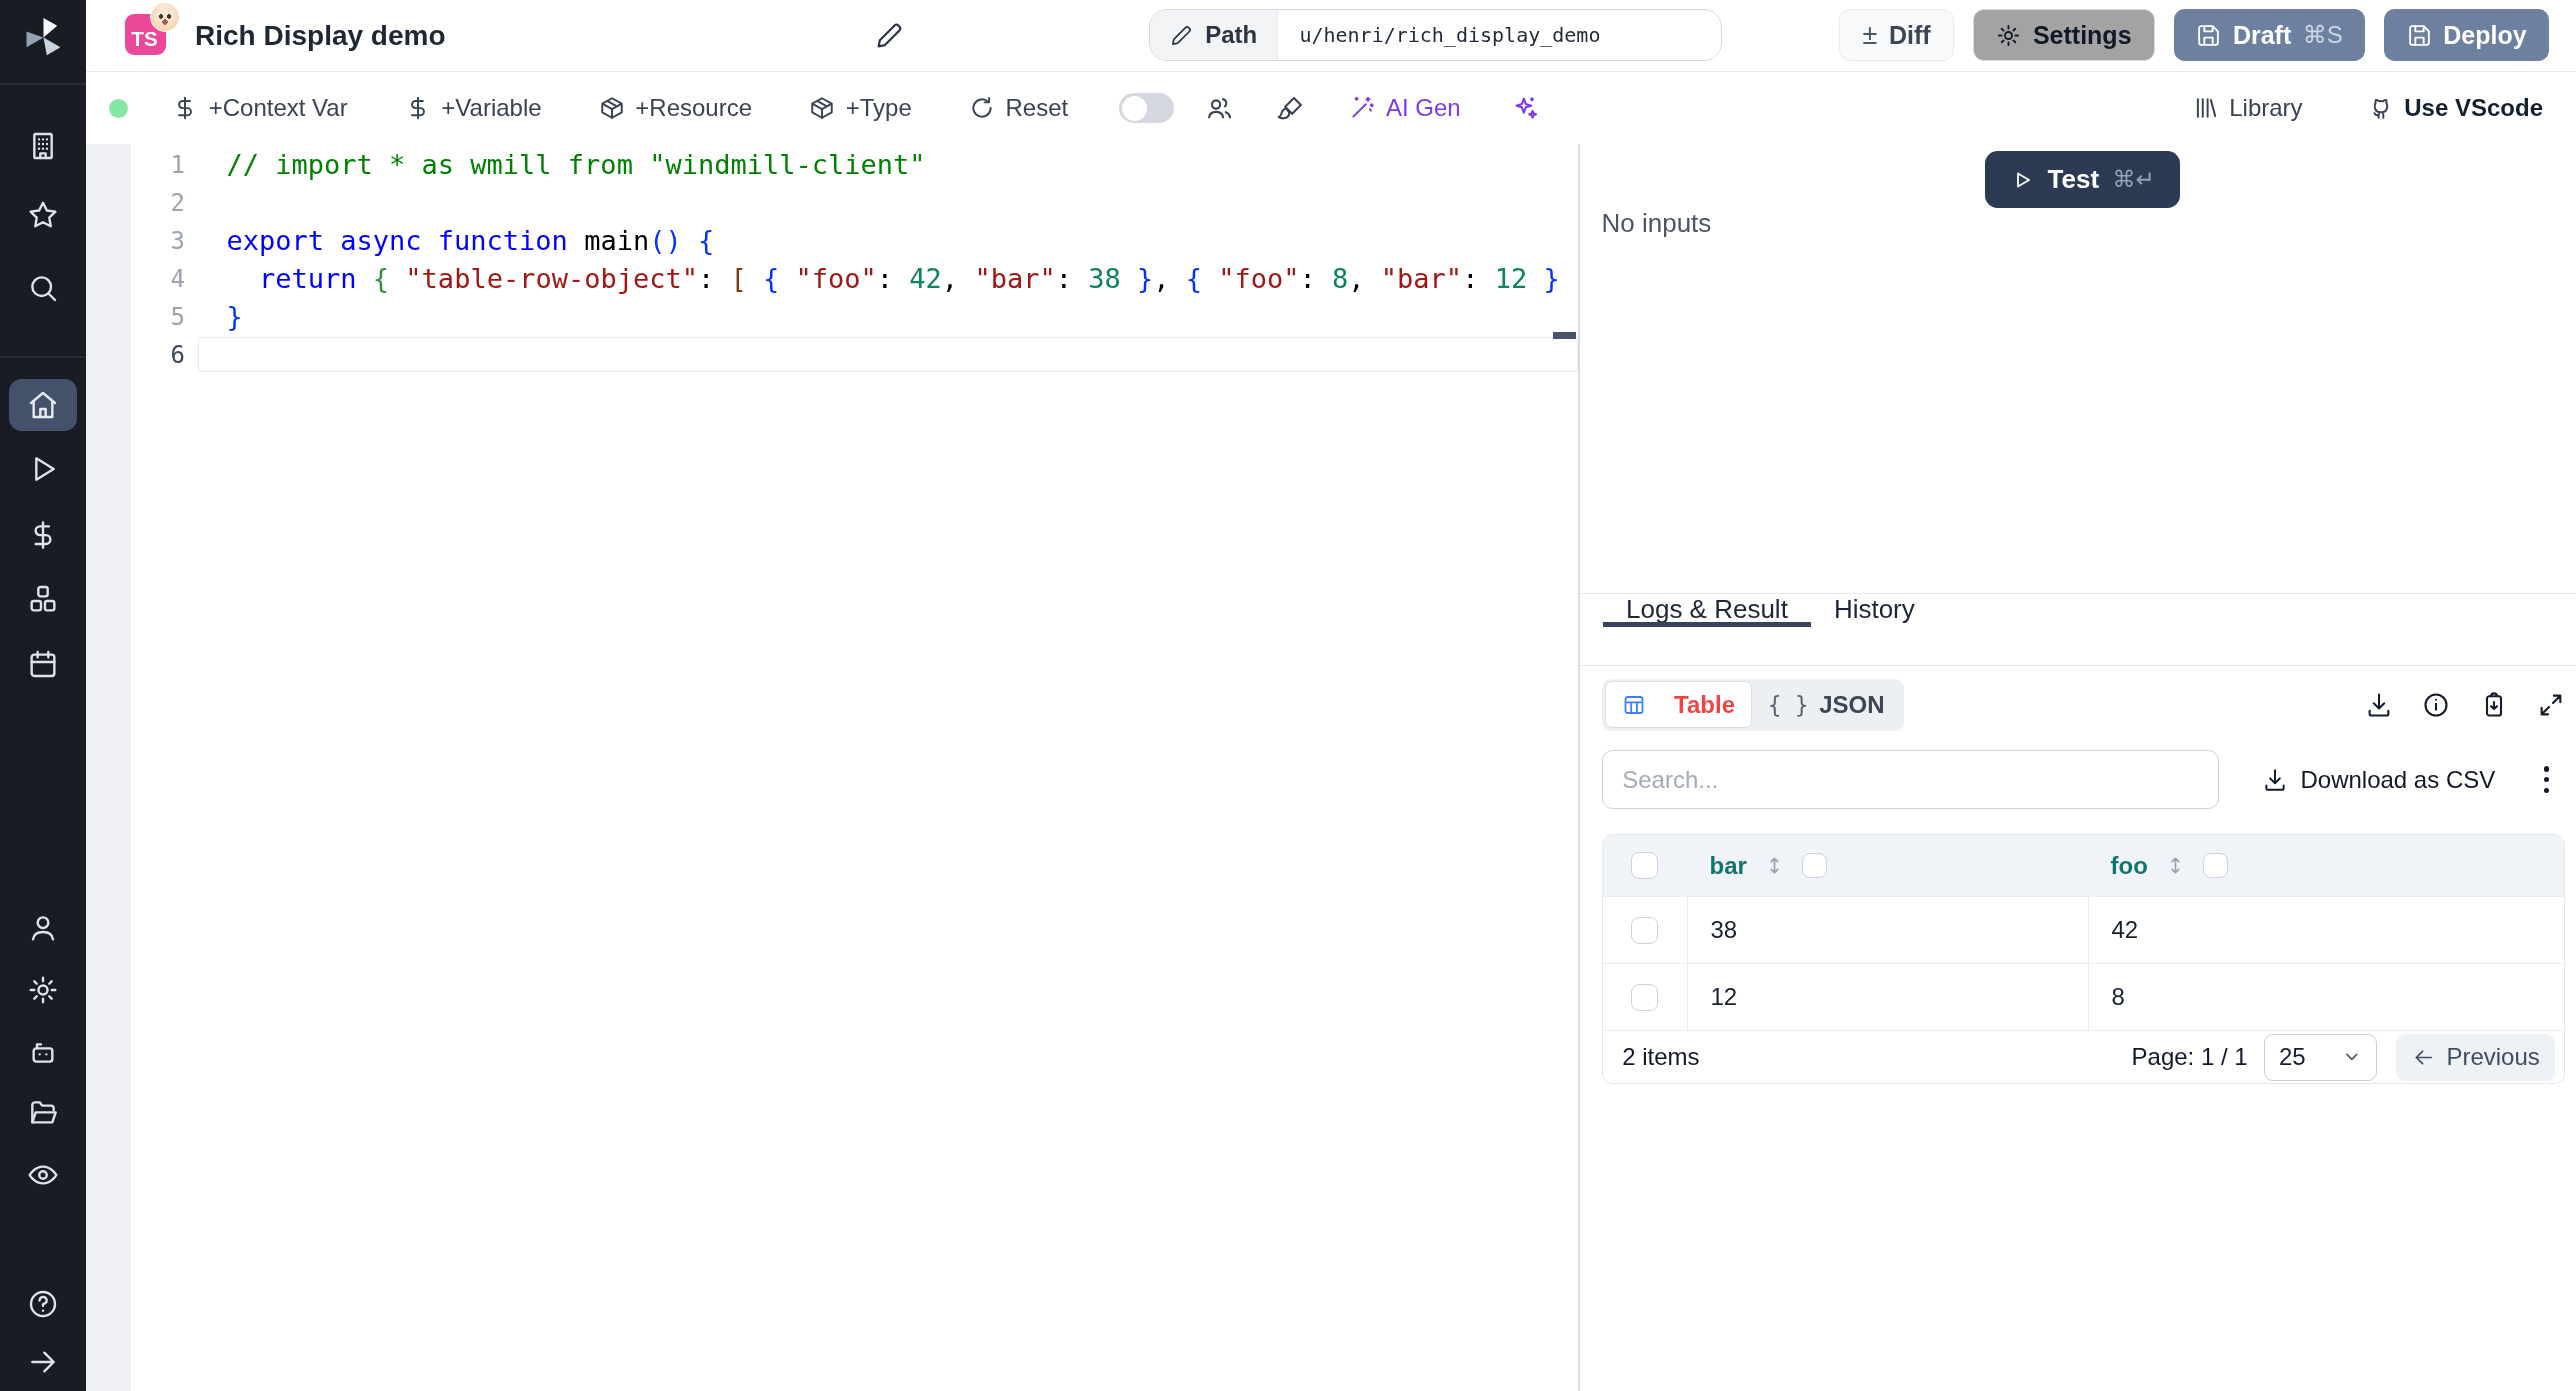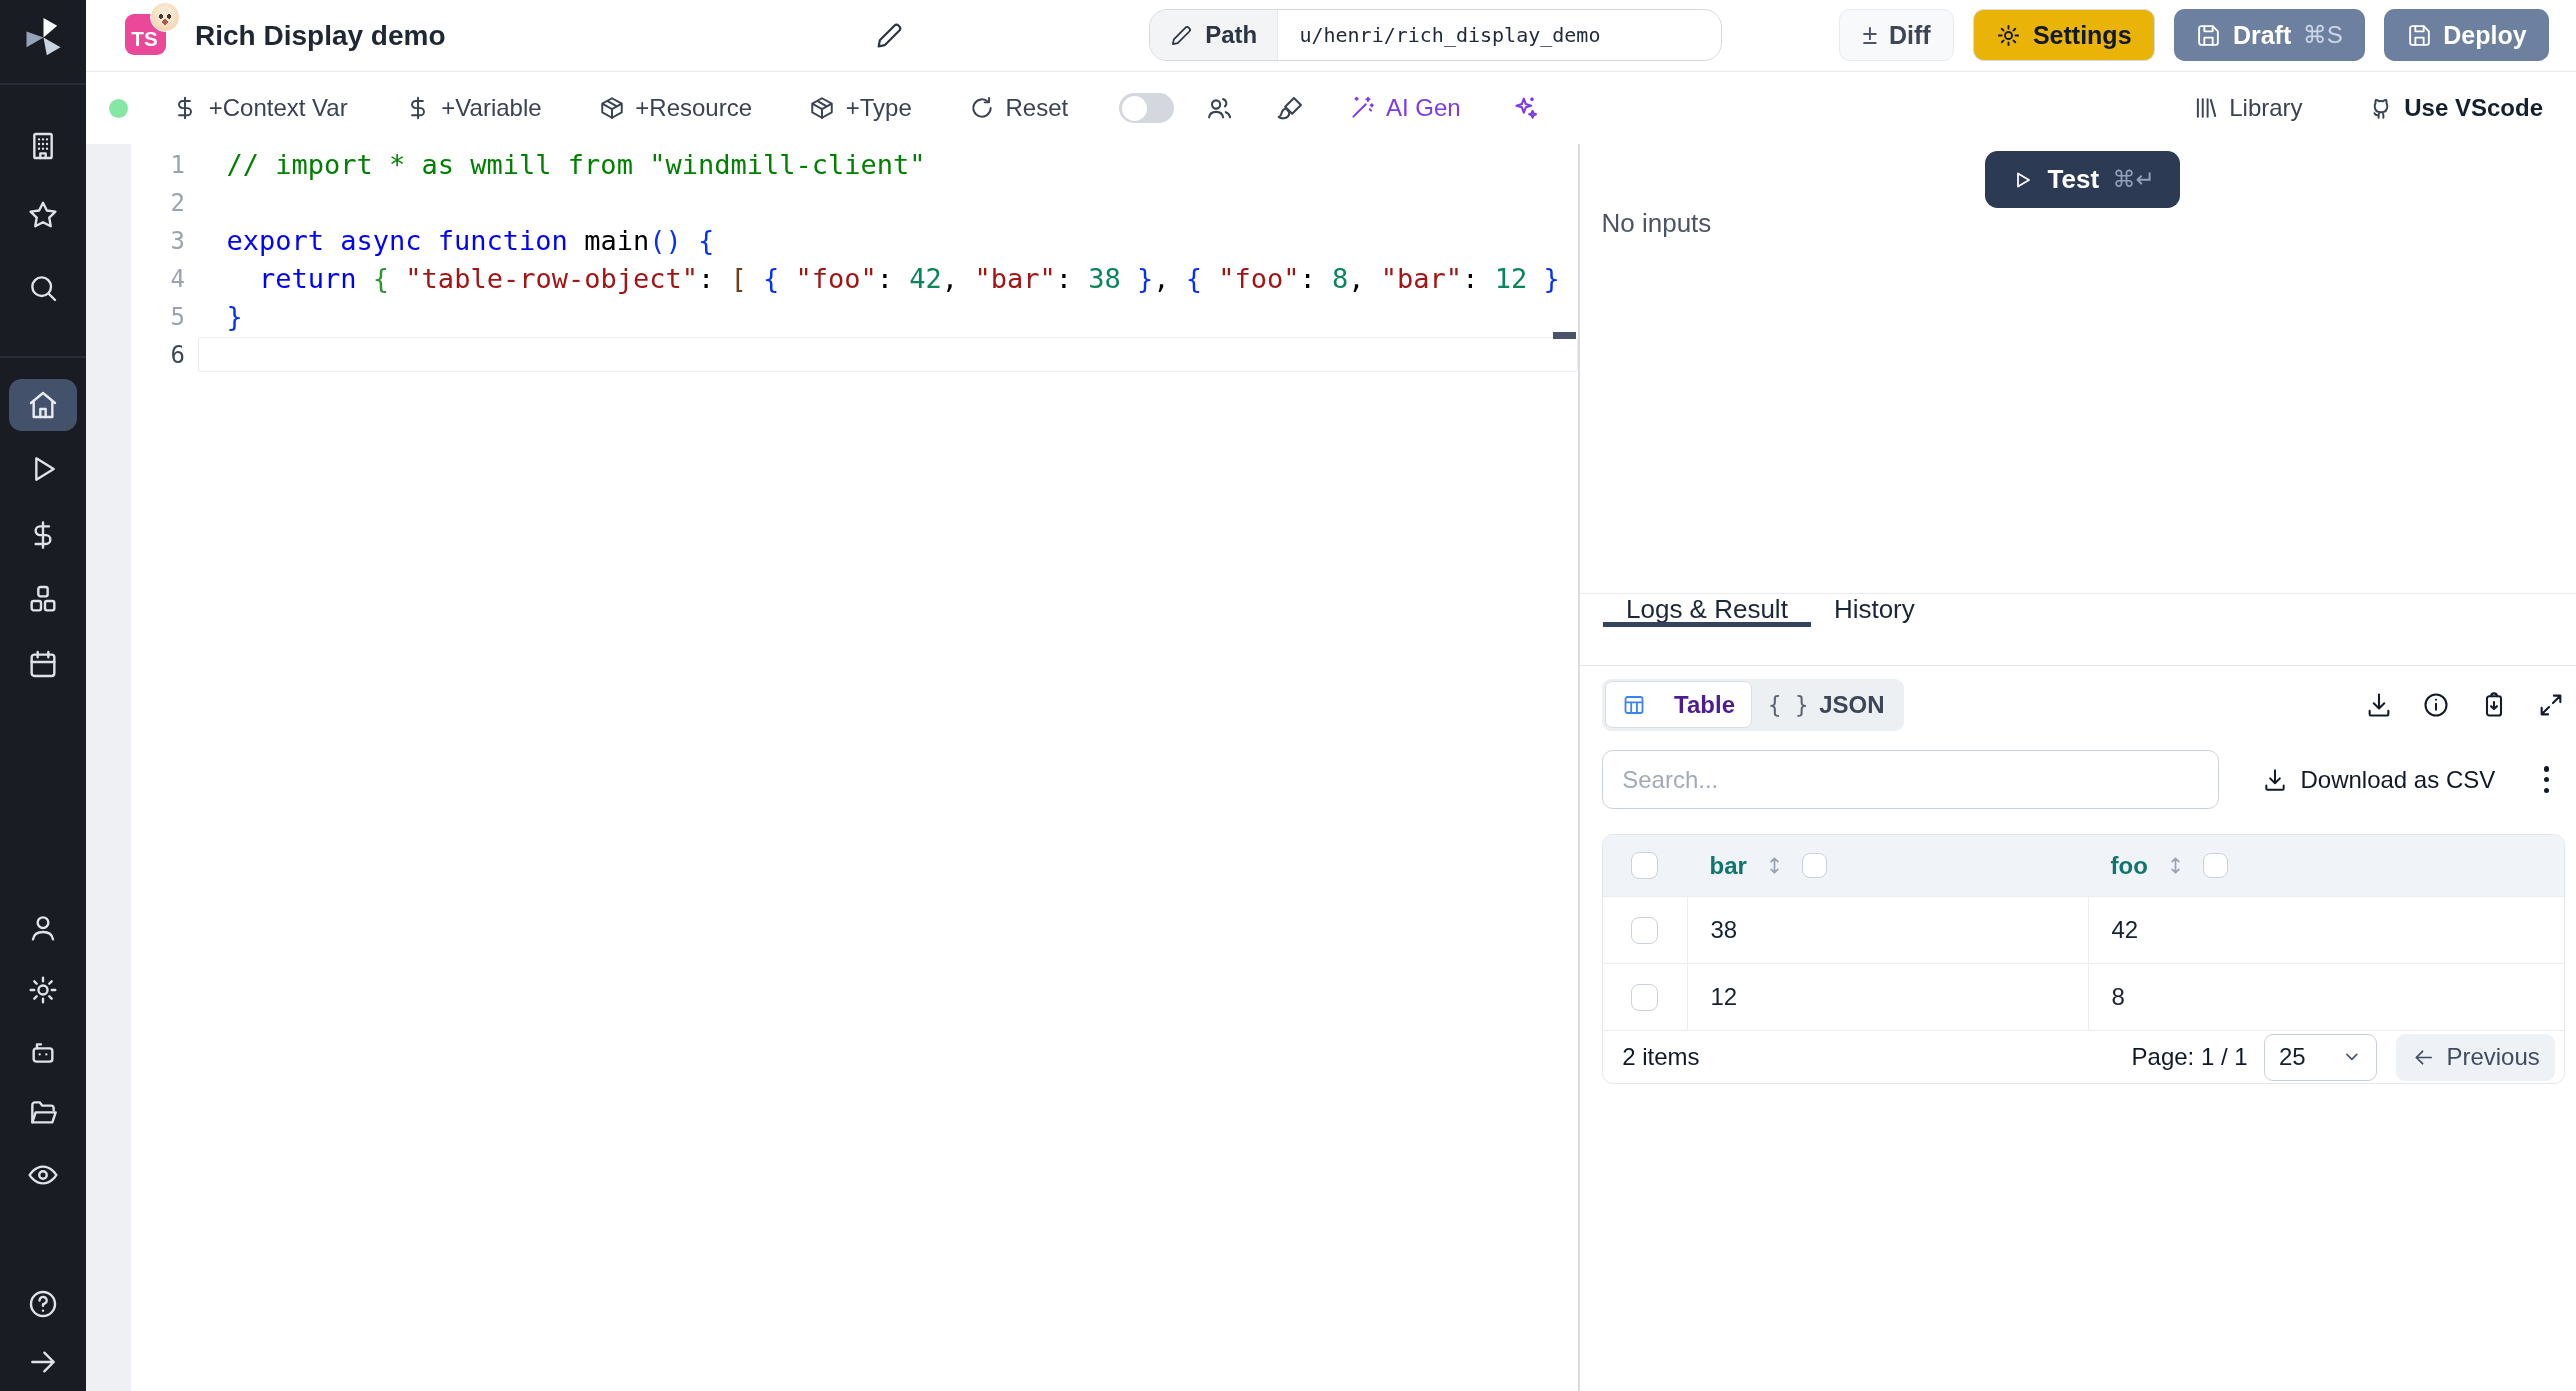--- a/index.html
+++ b/index.html
@@ -29,21 +29,21 @@
   .edit-pencil{position:absolute;left:789px;top:20.6px;width:29px;height:29px;color:#2b3442;}
   .path-ctl{position:absolute;left:1063px;top:9px;height:52px;border:1.8px solid #d4d9e0;border-radius:18px;display:flex;overflow:hidden;box-sizing:border-box;width:573px;}
   .path-left{background:#f2f4f6;display:flex;align-items:center;gap:12.5px;padding:0 19.7px;font-size:24px;font-weight:600;color:#2b3442;border-right:0.9px solid #e5e8ec;}
   .path-left svg{width:23px;height:23px;}
   .path-value{background:#fff;display:flex;align-items:center;padding:0 21.5px;font-family:"DejaVu Sans Mono",monospace;font-size:20px;color:#1f2937;white-space:nowrap;}
   .header-actions{position:absolute;right:27px;top:9px;display:flex;gap:19px;}
   .btn{height:52px;border-radius:10.7px;display:flex;align-items:center;gap:11.6px;font-size:25px;font-weight:600;padding:0 22.4px;box-sizing:border-box;white-space:nowrap;}
   .btn svg{width:25px;height:25px;}
   .btn-diff{background:#f8f9fb;border:1.8px solid #e7eaee;color:#3c4656;}
   .diff-glyph{font-size:27px;font-weight:500;color:#4a5568;}
-  .btn-settings{background:#eab308;border:1.8px solid #d6dbe2;color:#111827;}
+  .btn-settings{background:#a3a3a3;border:1.8px solid #d6dbe2;color:#111827;}
   .btn-draft,.btn-deploy{background:#6e80a0;color:#fff;border:none;}
   .draft-shortcut{color:#ccd6e6;font-weight:500;font-size:24px;}
 
   
   .toolbar{height:72px;border-bottom:0.9px solid #e3e6ea;display:flex;align-items:center;padding:0 27px 0 23px;background:#fff;}
   .tb-dot{width:19px;height:19px;border-radius:50%;background:#85e7a4;margin-right:38px;flex:none;}
   .tb-item{display:flex;align-items:center;gap:10.7px;font-size:24px;color:#3a4352;margin-right:45px;white-space:nowrap;}
   .tb-item svg{width:26px;height:26px;color:#3a4352;}
   .tb-toggle{width:55px;height:30px;border-radius:15px;background:#d4d8de;position:relative;margin-right:25px;flex:none;}
   .tb-toggle .knob{position:absolute;left:2.7px;top:2.7px;width:25px;height:25px;border-radius:50%;background:#fff;}
@@ -80,21 +80,21 @@
   .no-inputs{position:absolute;left:21.5px;top:64px;font-size:26px;color:#4b5563;}
 
   .result-tabs{height:71px;border-top:1.8px solid #e7eaee;border-bottom:1.8px solid #e2e5ea;display:flex;align-items:flex-start;padding-left:23px;flex:none;}
   .tab{display:flex;align-items:center;padding:0 23px;font-size:26px;color:#1c2636;position:relative;}
   .tab.active::after{content:"";position:absolute;left:0;right:0;bottom:-1.8px;height:4.5px;background:#36435c;}
   .result-content{padding:7.2px 10.7px 0 21.5px;flex:1;}
 
   .view-row{display:flex;align-items:center;justify-content:space-between;margin-top:5.4px;}
   .segmented{display:flex;align-items:center;background:#edf0f3;border-radius:9px;padding:3.6px;height:52px;box-sizing:border-box;}
   .seg{display:flex;align-items:center;gap:10.7px;padding:0 16px;height:45px;border-radius:7.2px;font-size:24px;font-weight:600;color:#3c4656;}
-  .seg.active{background:#fff;border:0.9px solid #d9dde2;color:#4c1d95;gap:28px;}
+  .seg.active{background:#fff;border:0.9px solid #d9dde2;color:#ef4444;gap:28px;}
   .seg svg{width:24px;height:24px;}
   .seg .tbl-ic{color:#3b82f6;}
   .json-glyph{font-family:"DejaVu Sans Mono",monospace;font-size:22.4px;color:#5b6472;font-weight:400;}
   .result-icons{display:flex;align-items:center;gap:29.5px;color:#141c2b;}
   .result-icons svg{width:28px;height:28px;}
 
   .search-row{margin-top:19.7px;display:flex;align-items:center;}
   .search-input{width:617px;height:59px;border:1.8px solid #cbd2da;border-radius:10.7px;padding:0 19.7px;font-size:24px;color:#1f2937;box-sizing:border-box;outline:none;font-family:"Liberation Sans",sans-serif;}
   .search-input::placeholder{color:#a3abb8;}
   .csv-btn{display:flex;align-items:center;gap:12.5px;font-size:24px;font-weight:500;color:#111827;background:none;border:none;margin-left:auto;}

